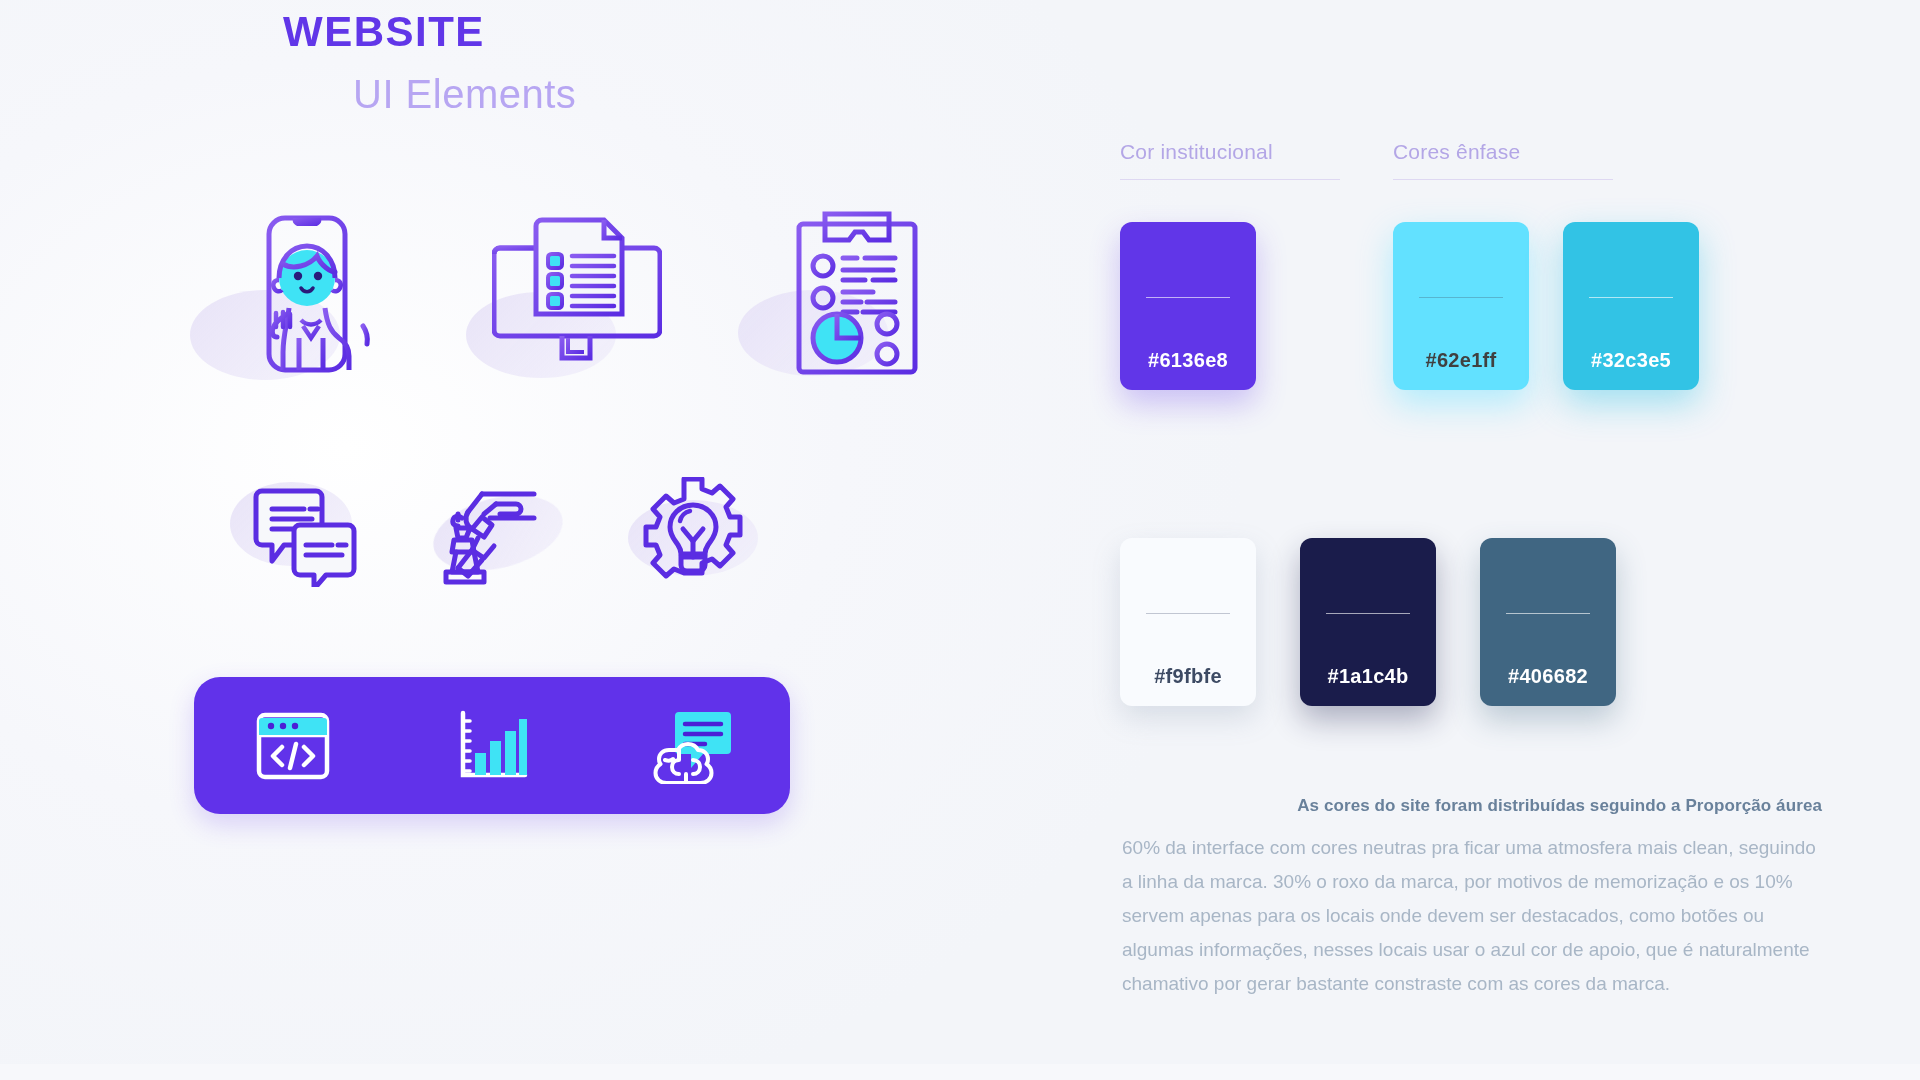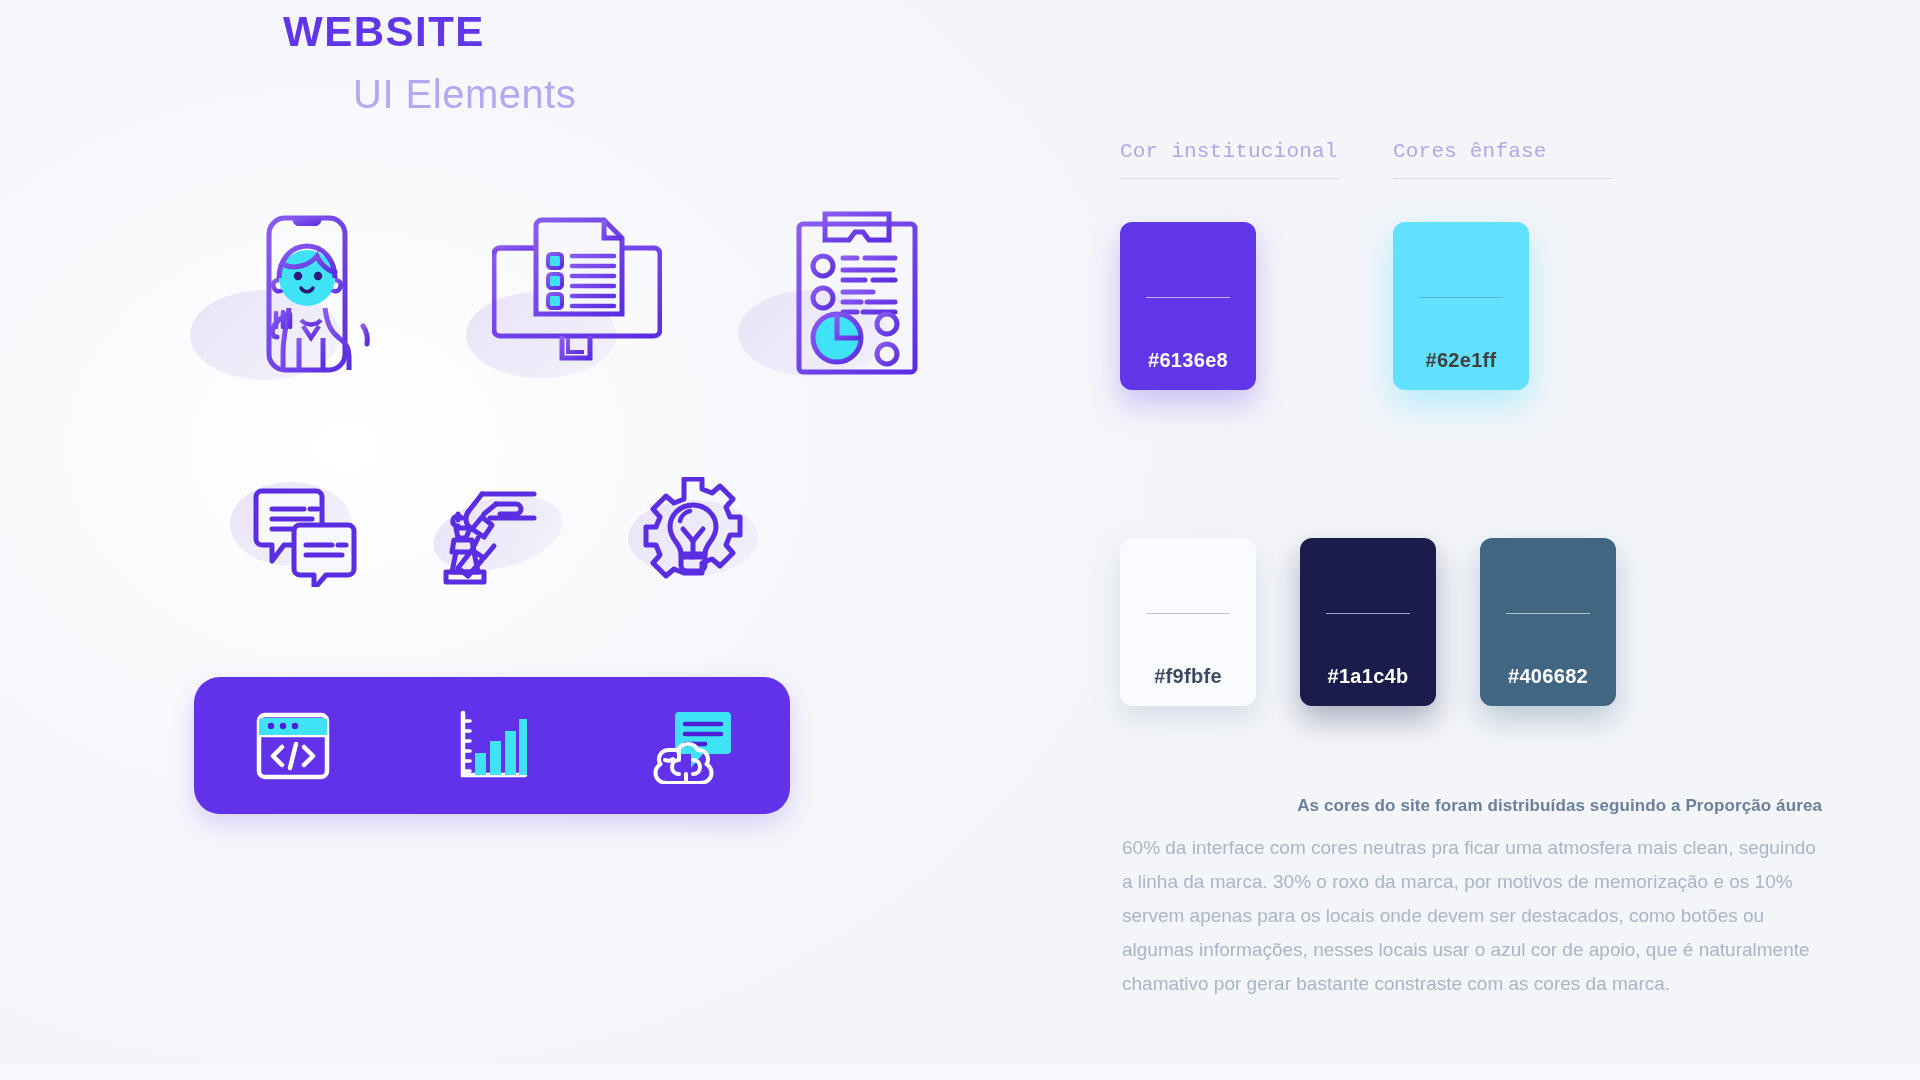--- a/index.html
+++ b/index.html
@@ -47,21 +47,21 @@
     box-shadow: 0 10px 26px rgba(97,50,234,.20);
   }
   .btn-bar .bb-icon { display:flex; align-items:center; justify-content:center; width:120px; }
 
   
   .right-panel { position:absolute; left:1120px; top:0; width:800px; height:1080px; }
 
   .group { position:absolute; }
   .group-label {
     font-size: 21px; color: #b3a6e6; font-weight: 400;
-    letter-spacing: .2px; white-space: nowrap; font-family: Liberation Mono, monospace;
+    letter-spacing: .2px; white-space: nowrap;
   }
   .group-rule {
     margin-top: 15px; height: 1px; background: #ded8f2;
   }
 
   .swatch-row { position:absolute; display:flex; }
   .swatch {
     width: 136px; height: 168px;
     border-radius: 12px;
     position: relative;
@@ -300,20 +300,24 @@
     <div class="group" style="left:273px; top:140px; width:220px;">
       <div class="group-label">Cores ênfase</div>
       <div class="group-rule"></div>
     </div>
 
     <div class="swatch-row" style="left:273px; top:222px; gap:34px;">
       <div class="swatch muted sw-acc1" style="background:#62e1ff;">
         <div class="sw-rule"></div>
         <div class="sw-hex">#62e1ff</div>
       </div>
+      <div class="swatch sw-acc2" style="background:#32c3e5;">
+        <div class="sw-rule"></div>
+        <div class="sw-hex">#32c3e5</div>
+      </div>
     </div>
 
 
     <div class="swatch-row" style="left:0px; top:538px; gap:44px;">
       <div class="swatch light sw-n1" style="background:#f9fbfe;">
         <div class="sw-rule"></div>
         <div class="sw-hex">#f9fbfe</div>
       </div>
       <div class="swatch sw-n2" style="background:#1a1c4b;">
         <div class="sw-rule"></div>

